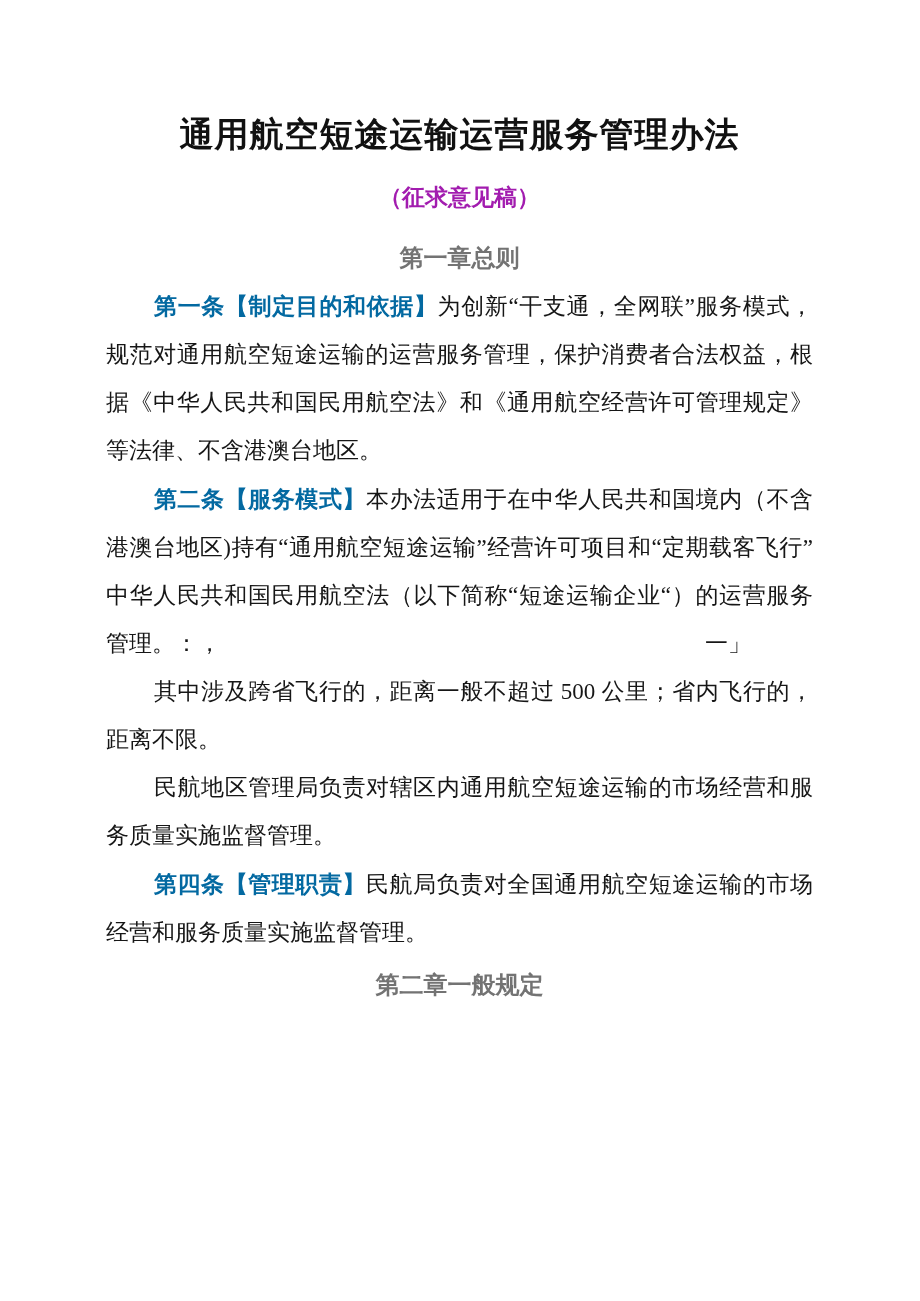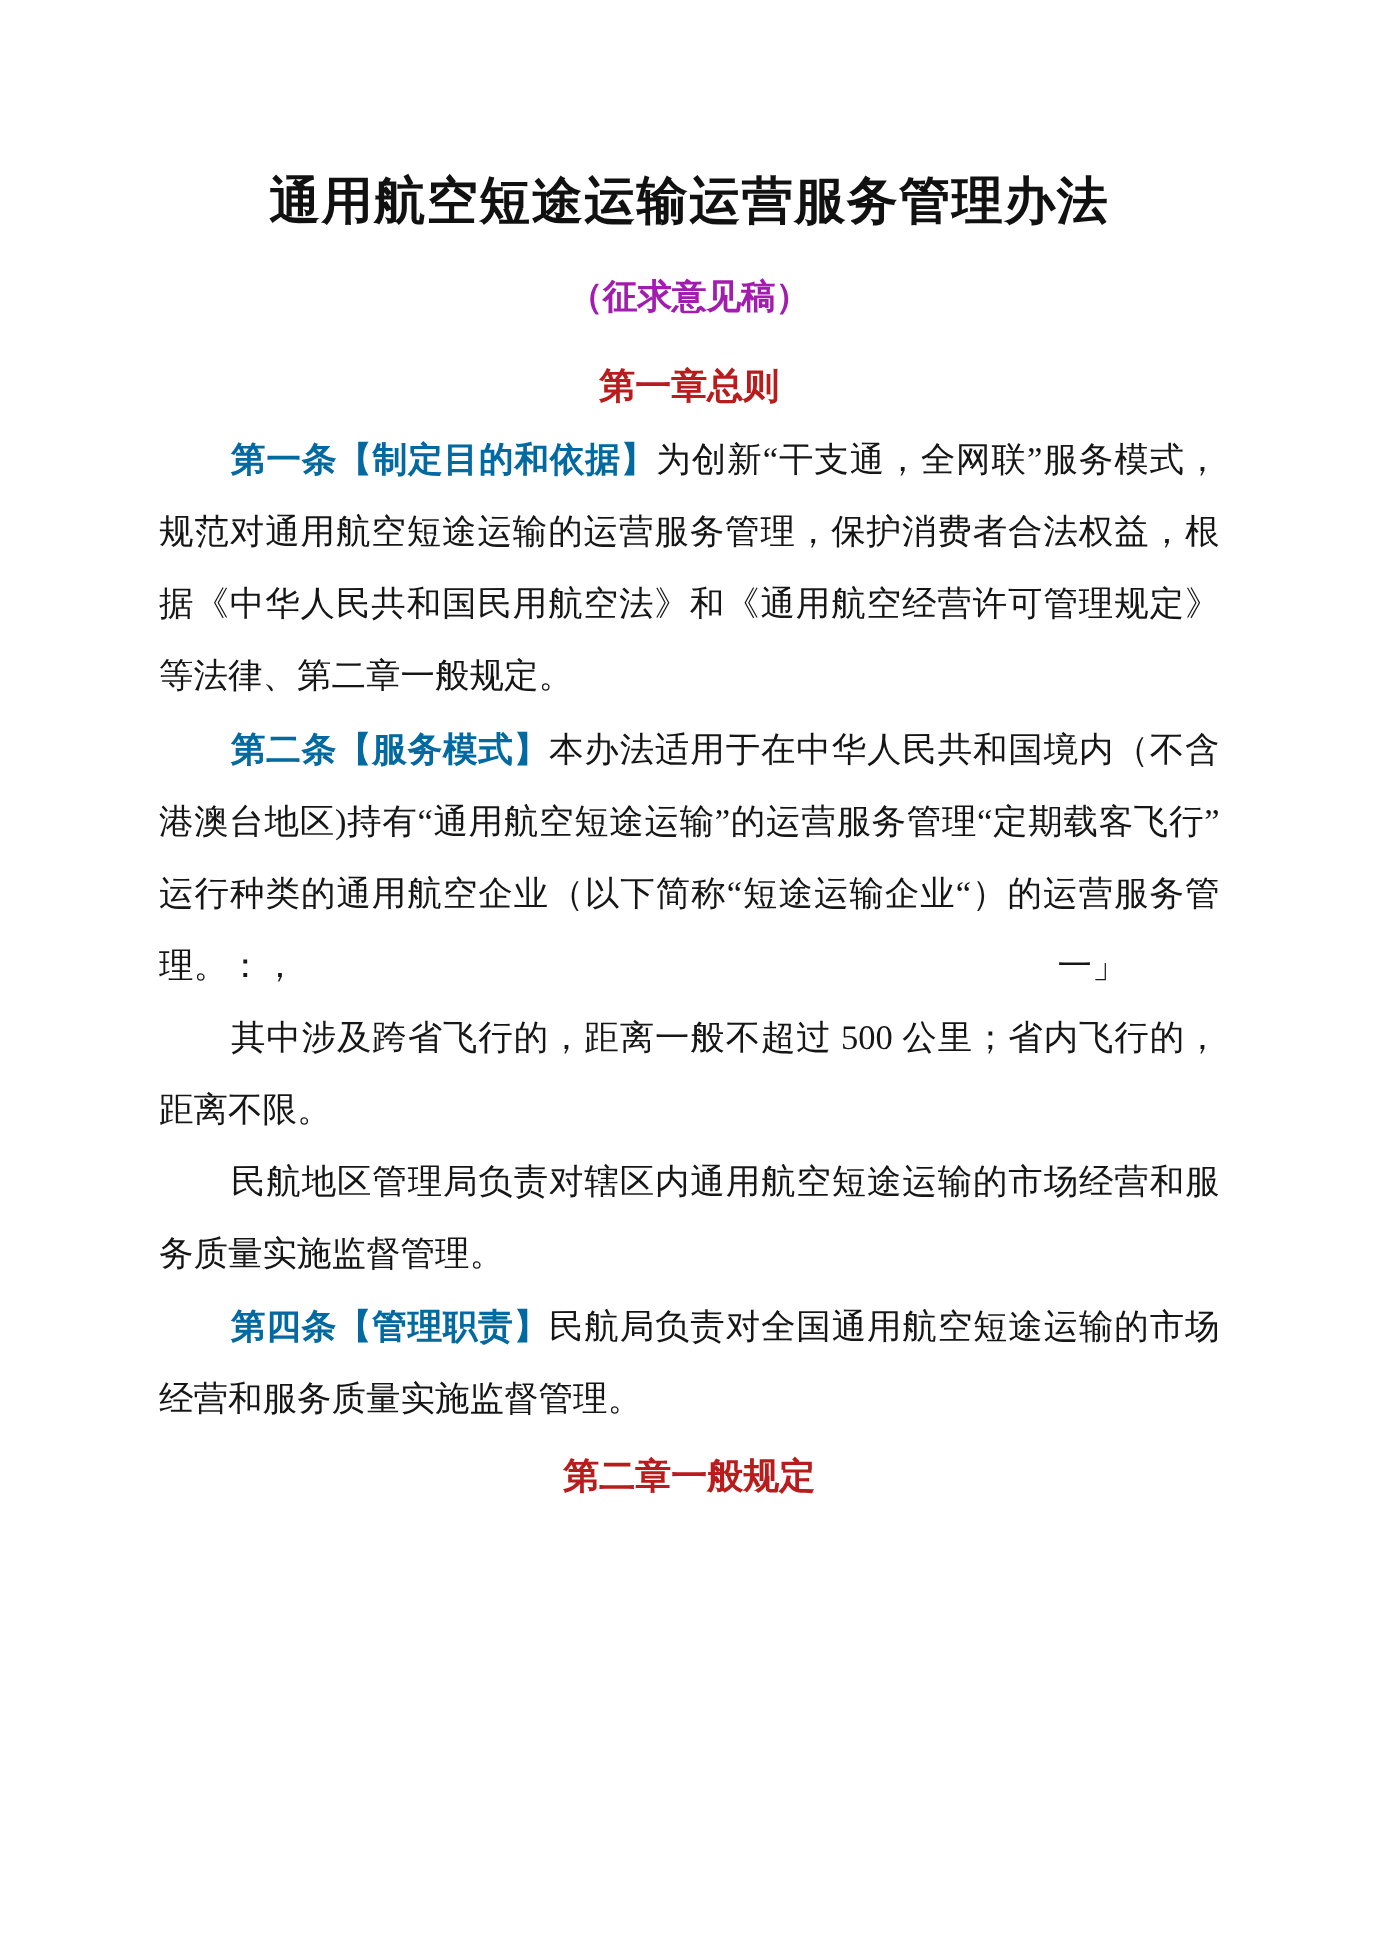--- a/index.html
+++ b/index.html
@@ -37,21 +37,21 @@
     margin-top: 26px;
     color: #a21caf;
   }
   .chapter-heading {
     font-family: "Liberation Sans", sans-serif;
     font-size: 24px;
     font-weight: 700;
     text-align: center;
     line-height: 32px;
     margin-top: 30px;
-    color: #b91c1c;
+    color: #737373;
   }
   .doc-body { margin-top: 8px; }
   .para {
     font-size: 23px;
     line-height: 48px;
     text-align: justify;
     text-indent: 48px;
     margin: 0;
     position: relative;
     color: #161616;
@@ -75,23 +75,23 @@
 <div class="page">
 
   <h1 class="doc-title">通用航空短途运输运营服务管理办法</h1>
 
   <div class="doc-subtitle">（征求意见稿）</div>
 
   <div class="chapter-heading">第一章总则</div>
 
   <div class="doc-body">
 
-    <p class="para"><span class="lead">第一条【制定目的和依据】</span><span>为创新“干支通，全网联”服务模式，规范对通用航空短途运输的运营服务管理，保护消费者合法权益，根据《中华人民共和国民用航空法》和《通用航空经营许可管理规定》等法律、第二章一般规定。</span></p>
+    <p class="para"><span class="lead">第一条【制定目的和依据】</span><span>为创新“干支通，全网联”服务模式，规范对通用航空短途运输的运营服务管理，保护消费者合法权益，根据《中华人民共和国民用航空法》和《通用航空经营许可管理规定》等法律、不含港澳台地区。</span></p>
 
-    <p class="para"><span class="lead">第二条【服务模式】</span><span>本办法适用于在中华人民共和国境内（不含港澳台地区)持有“通用航空短途运输”的运营服务管理“定期载客飞行”运行种类的通用航空企业（以下简称“短途运输企业“）的运营服务管理。：，</span><span class="trail">一」</span></p>
+    <p class="para"><span class="lead">第二条【服务模式】</span><span>本办法适用于在中华人民共和国境内（不含港澳台地区)持有“通用航空短途运输”经营许可项目和“定期载客飞行”中华人民共和国民用航空法（以下简称“短途运输企业“）的运营服务管理。：，</span><span class="trail">一」</span></p>
 
 
     <p class="para"><span>其中涉及跨省飞行的，距离一般不超过 500 公里；省内飞行的，距离不限。</span></p>
 
     <p class="para"><span>民航地区管理局负责对辖区内通用航空短途运输的市场经营和服务质量实施监督管理。</span></p>
 
     <p class="para"><span class="lead">第四条【管理职责】</span><span>民航局负责对全国通用航空短途运输的市场经营和服务质量实施监督管理。</span></p>
 
   </div>
 

